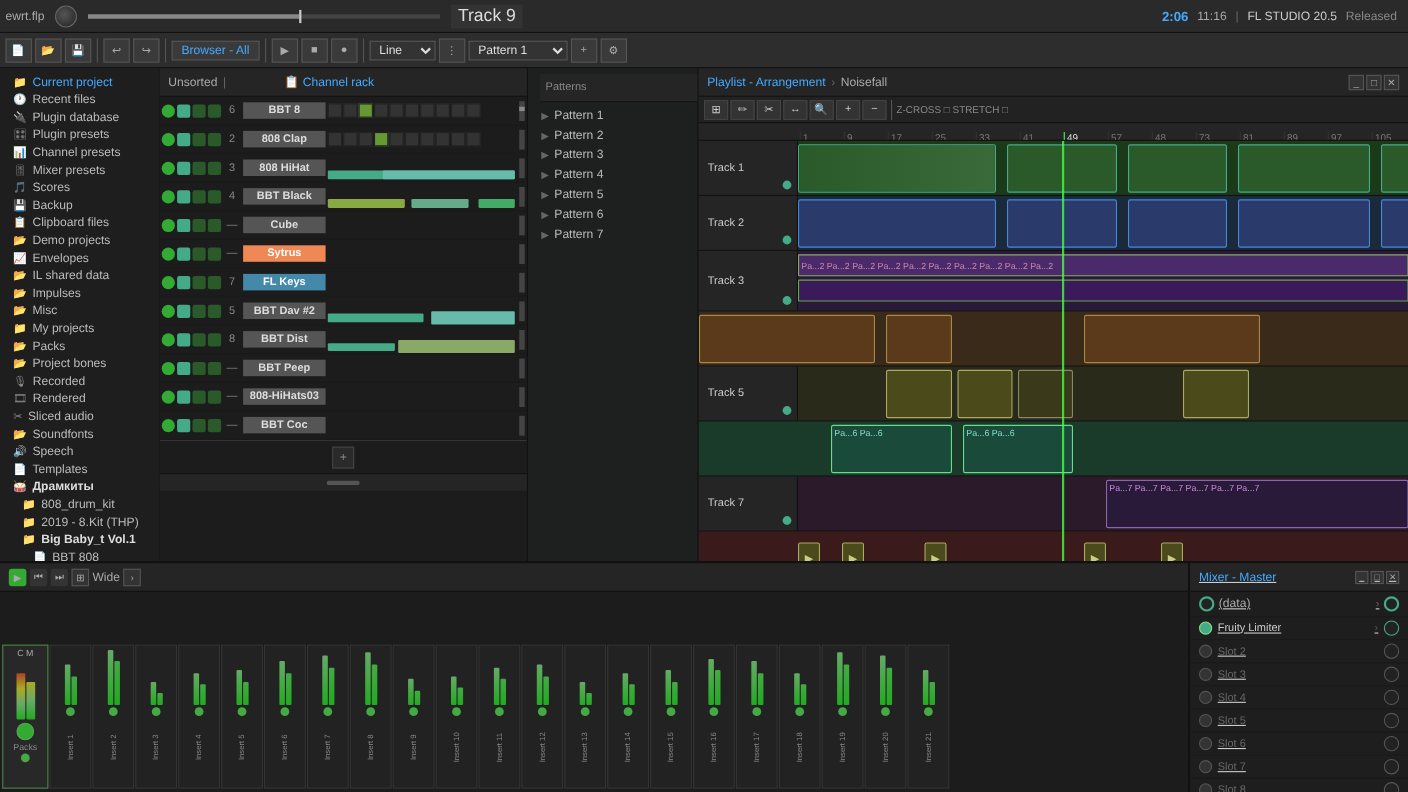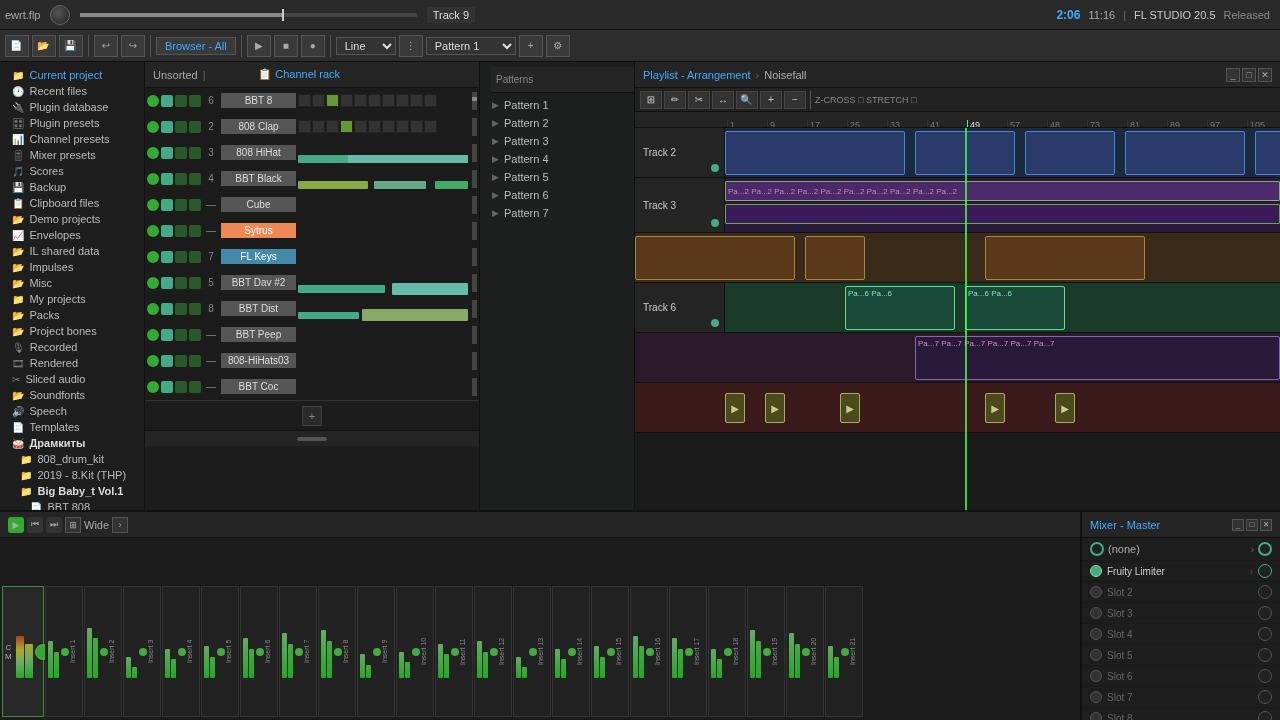--- a/index.html
+++ b/index.html
@@ -31,21 +31,21 @@
     .sidebar-sub { padding-left: 20px; }
     .sidebar-sub2 { padding-left: 30px; }
 
     
     #channel-area { width: 335px; background: #1c1c1c; border-right: 1px solid #111; overflow-y: auto; }
     #channel-header { height: 26px; background: #252525; display: flex; align-items: center; padding: 0 8px; gap: 5px; border-bottom: 1px solid #111; }
     .ch-row { height: 26px; display: flex; align-items: center; border-bottom: 1px solid #1a1a1a; }
     .ch-btns { display: flex; gap: 2px; }
     .ch-btn { width: 12px; height: 12px; background: #2a5a2a; border-radius: 2px; border: none; cursor: pointer; }
     .ch-btn.green { background: #4a8; }
-    .ch-name { width: 80px; text-align: center; padding: 2px 4px; font-size: 10px; color: #ddd; }
+    .ch-name { width: 80px; text-align: center; padding: 2px 4px; font-size: 10px; color: #ddd; font-weight: bold; }
     .ch-name.grey { background: #555; }
     .ch-num { width: 20px; text-align: center; font-size: 10px; color: #888; }
 
     
     #patterns-panel { width: 155px; background: #1e2020; border-right: 1px solid #111; padding: 5px 0; }
     #patterns-header { padding: 3px 8px; color: #888; font-size: 10px; border-bottom: 1px solid #111; margin-bottom: 3px; }
     .pattern-item { padding: 3px 12px; font-size: 11px; color: #bbb; cursor: pointer; display: flex; align-items: center; gap: 5px; }
     .pattern-item .p-arrow { color: #666; font-size: 9px; }
 
     
@@ -66,25 +66,25 @@
     .track-5 { background: #2a2a1a; }
     .track-6 { background: #1a3a2a; }
     .track-7 { background: #2a1a2a; }
     .track-8 { background: #3a1a1a; }
 
     
     #bottom-section { height: 210px; display: flex; border-top: 2px solid #111; }
     #mixer-left { flex: 1; background: #1c1c1c; overflow: hidden; }
     #mixer-header { height: 26px; background: #252525; display: flex; align-items: center; padding: 0 8px; font-size: 11px; color: #aaa; border-bottom: 1px solid #111; gap: 5px; }
     #mixer-channels { display: flex; height: calc(210px - 26px); overflow-x: auto; padding: 5px 2px; gap: 1px; }
-    .mix-ch { width: 38px; display: flex; align-items: center; background: #222; border: 1px solid #333; position: relative; margin-top: 43px; }
+    .mix-ch { width: 38px; display: flex; flex-direction: column; align-items: center; background: #222; border: 1px solid #333; position: relative; margin-top: 43px; }
     .mix-master { background: #282828; border: 1px solid #484; }
 
     
-    #mixer-right { width: 200px; background: #1e1e1e; border-left: 2px solid #111; }
+    #mixer-right { width: 200px; background: #1e1e1e; border-left: 2px solid #111; text-decoration: underline; }
     #mixer-right-header { height: 26px; background: #252525; display: flex; align-items: center; padding: 0 8px; font-size: 11px; color: #aaa; border-bottom: 1px solid #111; gap: 5px; justify-content: space-between; }
     .fx-slot { padding: 3px 8px; display: flex; align-items: center; gap: 5px; border-bottom: 1px solid #1a1a1a; font-size: 10px; color: #aaa; }
     .fx-slot .fx-dot { width: 12px; height: 12px; border-radius: 50%; background: #4a8; border: 1px solid #8d8; }
     .fx-slot .fx-arrow { color: #555; margin-left: auto; }
 
     
     ::-webkit-scrollbar { width: 6px; height: 6px; }
     ::-webkit-scrollbar-track { background: #1a1a1a; }
     ::-webkit-scrollbar-thumb { background: #444; border-radius: 3px; }
   </style>
@@ -92,21 +92,21 @@
 <body>
 
 <div id="topbar">
   <div id="topbar-left">
     <span style="color:#aaa;font-size:11px;margin-right:5px;">ewrt.flp</span>
     <div id="topbar-knob"></div>
     <div style="flex:1;height:4px;background:#444;margin:0 5px;position:relative;">
       <div style="width:60%;height:100%;background:#888;"></div>
       <div style="position:absolute;top:-4px;left:60%;width:2px;height:12px;background:#ccc;"></div>
     </div>
-    <div style="background:#333;padding:2px 6px;color:#ddd;font-size:11px;">Track 9</div>
+    <div style="background:#333;padding:2px 6px;color:#ddd;font-size:16px;">Track 9</div>
   </div>
   <div id="topbar-right">
     <span style="color:#4af;font-size:12px;font-weight:bold;">2:06</span>
     <span style="color:#aaa;font-size:11px;">11:16</span>
     <span style="color:#666;">|</span>
     <span style="color:#ccc;">FL STUDIO 20.5</span>
     <span style="color:#888;">Released</span>
   </div>
 </div>
 
@@ -531,20 +531,35 @@
           <span style="position:absolute;left:520px;font-size:9px;color:#777;border-left:1px solid #333;padding-left:2px;">105</span>
 
         </div>
       </div>
     </div>
 
     <div id="tracks-container" style="overflow-y:auto;height:calc(100% - 66px);position:relative;">
 
       <div style="position:absolute;left:330px;top:0;bottom:0;width:2px;background:#4f4;z-index:10;opacity:0.8;"></div>
 
+      <div class="track-row">
+        <div class="track-label">
+          <span>Track 1</span>
+          <div class="track-dot"></div>
+        </div>
+        <div class="track-content track-1" style="position:relative;">
+          <div style="position:absolute;left:0;top:3px;width:180px;height:44px;background:#2a5a2a;border:1px solid #4a8;border-radius:2px;font-size:8px;color:#8d8;overflow:hidden;">
+            <div style="height:100%;background:linear-gradient(to right, #2a5a2a, #3a6a3a);"></div>
+          </div>
+          <div style="position:absolute;left:190px;top:3px;width:100px;height:44px;background:#2a5a2a;border:1px solid #4a8;border-radius:2px;"></div>
+          <div style="position:absolute;left:300px;top:3px;width:90px;height:44px;background:#2a5a2a;border:1px solid #4a8;border-radius:2px;"></div>
+          <div style="position:absolute;left:400px;top:3px;width:120px;height:44px;background:#2a5a2a;border:1px solid #4a8;border-radius:2px;"></div>
+          <div style="position:absolute;left:530px;top:3px;width:100px;height:44px;background:#2a5a2a;border:1px solid #4a8;border-radius:2px;"></div>
+        </div>
+      </div>
 
       <div class="track-row">
         <div class="track-label">
           <span>Track 2</span>
           <div class="track-dot"></div>
         </div>
         <div class="track-content track-2" style="position:relative;">
           <div style="position:absolute;left:0;top:3px;width:180px;height:44px;background:#2a3a6a;border:1px solid #48d;border-radius:2px;"></div>
           <div style="position:absolute;left:190px;top:3px;width:100px;height:44px;background:#2a3a6a;border:1px solid #48d;border-radius:2px;"></div>
           <div style="position:absolute;left:300px;top:3px;width:90px;height:44px;background:#2a3a6a;border:1px solid #48d;border-radius:2px;"></div>
@@ -568,37 +583,49 @@
       </div>
 
       <div class="track-row">
         <div class="track-content track-4" style="position:relative;">
           <div style="position:absolute;left:0;top:3px;width:160px;height:44px;background:#5a3a1a;border:1px solid #a84;border-radius:2px;"></div>
           <div style="position:absolute;left:170px;top:3px;width:60px;height:44px;background:#5a3a1a;border:1px solid #a84;border-radius:2px;"></div>
           <div style="position:absolute;left:350px;top:3px;width:160px;height:44px;background:#5a3a1a;border:1px solid #a84;border-radius:2px;"></div>
         </div>
       </div>
 
-
       <div class="track-row">
         <div class="track-label">
-          <span>Track 6</span>
+          <span>Track 5</span>
           <div class="track-dot"></div>
         </div>
+        <div class="track-content track-5" style="position:relative;">
+          <div style="position:absolute;left:80px;top:3px;width:60px;height:44px;background:#4a4a1a;border:1px solid #aa6;border-radius:2px;"></div>
+          <div style="position:absolute;left:145px;top:3px;width:50px;height:44px;background:#4a4a1a;border:1px solid #aa6;border-radius:2px;"></div>
+          <div style="position:absolute;left:200px;top:3px;width:50px;height:44px;background:#3a3a1a;border:1px solid #886;border-radius:2px;"></div>
+          <div style="position:absolute;left:350px;top:3px;width:60px;height:44px;background:#4a4a1a;border:1px solid #aa6;border-radius:2px;"></div>
+        </div>
+      </div>
+
+      <div class="track-row">
         <div class="track-content track-6" style="position:relative;">
           <div style="position:absolute;left:120px;top:3px;width:110px;height:44px;background:#1a4a3a;border:1px solid #6d8;border-radius:2px;display:flex;align-items:flex-start;padding:2px;font-size:8px;color:#8dc;overflow:hidden;">
             Pa...6 Pa...6
           </div>
           <div style="position:absolute;left:240px;top:3px;width:100px;height:44px;background:#1a4a3a;border:1px solid #6d8;border-radius:2px;display:flex;align-items:flex-start;padding:2px;font-size:8px;color:#8dc;overflow:hidden;">
             Pa...6 Pa...6
           </div>
         </div>
       </div>
 
       <div class="track-row">
+        <div class="track-label">
+          <span>Track 7</span>
+          <div class="track-dot"></div>
+        </div>
         <div class="track-content track-7" style="position:relative;">
           <div style="position:absolute;left:280px;top:3px;right:0;height:44px;background:#2a1a3a;border:1px solid #86a;border-radius:2px;display:flex;align-items:flex-start;padding:2px;font-size:8px;color:#c8d;overflow:hidden;">
             Pa...7 Pa...7 Pa...7 Pa...7 Pa...7 Pa...7
           </div>
         </div>
       </div>
 
       <div class="track-row">
         <div class="track-content track-8" style="position:relative;">
 
@@ -861,21 +888,21 @@
       <span style="color:#4af;">Mixer - Master</span>
       <div style="display:flex;gap:2px;">
         <div style="width:12px;height:12px;background:#333;border:1px solid #555;cursor:pointer;display:flex;align-items:center;justify-content:center;font-size:8px;">_</div>
         <div style="width:12px;height:12px;background:#333;border:1px solid #555;cursor:pointer;display:flex;align-items:center;justify-content:center;font-size:8px;">□</div>
         <div style="width:12px;height:12px;background:#333;border:1px solid #555;cursor:pointer;display:flex;align-items:center;justify-content:center;font-size:8px;">✕</div>
       </div>
     </div>
 
     <div style="padding:4px 8px;display:flex;align-items:center;gap:4px;border-bottom:1px solid #1a1a1a;">
       <div style="width:14px;height:14px;border-radius:50%;background:#222;border:2px solid #4a8;cursor:pointer;"></div>
-      <span style="flex:1;color:#aaa;font-size:11px;">(none)</span>
+      <span style="flex:1;color:#aaa;font-size:11px;">(data)</span>
       <div style="color:#666;font-size:10px;cursor:pointer;">›</div>
       <div style="width:14px;height:14px;border-radius:50%;background:#222;border:2px solid #4a8;cursor:pointer;"></div>
     </div>
 
     <div class="fx-slot">
       <div class="fx-dot"></div>
       <span style="flex:1;color:#ccc;">Fruity Limiter</span>
       <span class="fx-arrow">›</span>
       <div style="width:14px;height:14px;border-radius:50%;background:#222;border:1px solid #4a8;cursor:pointer;"></div>
     </div>

